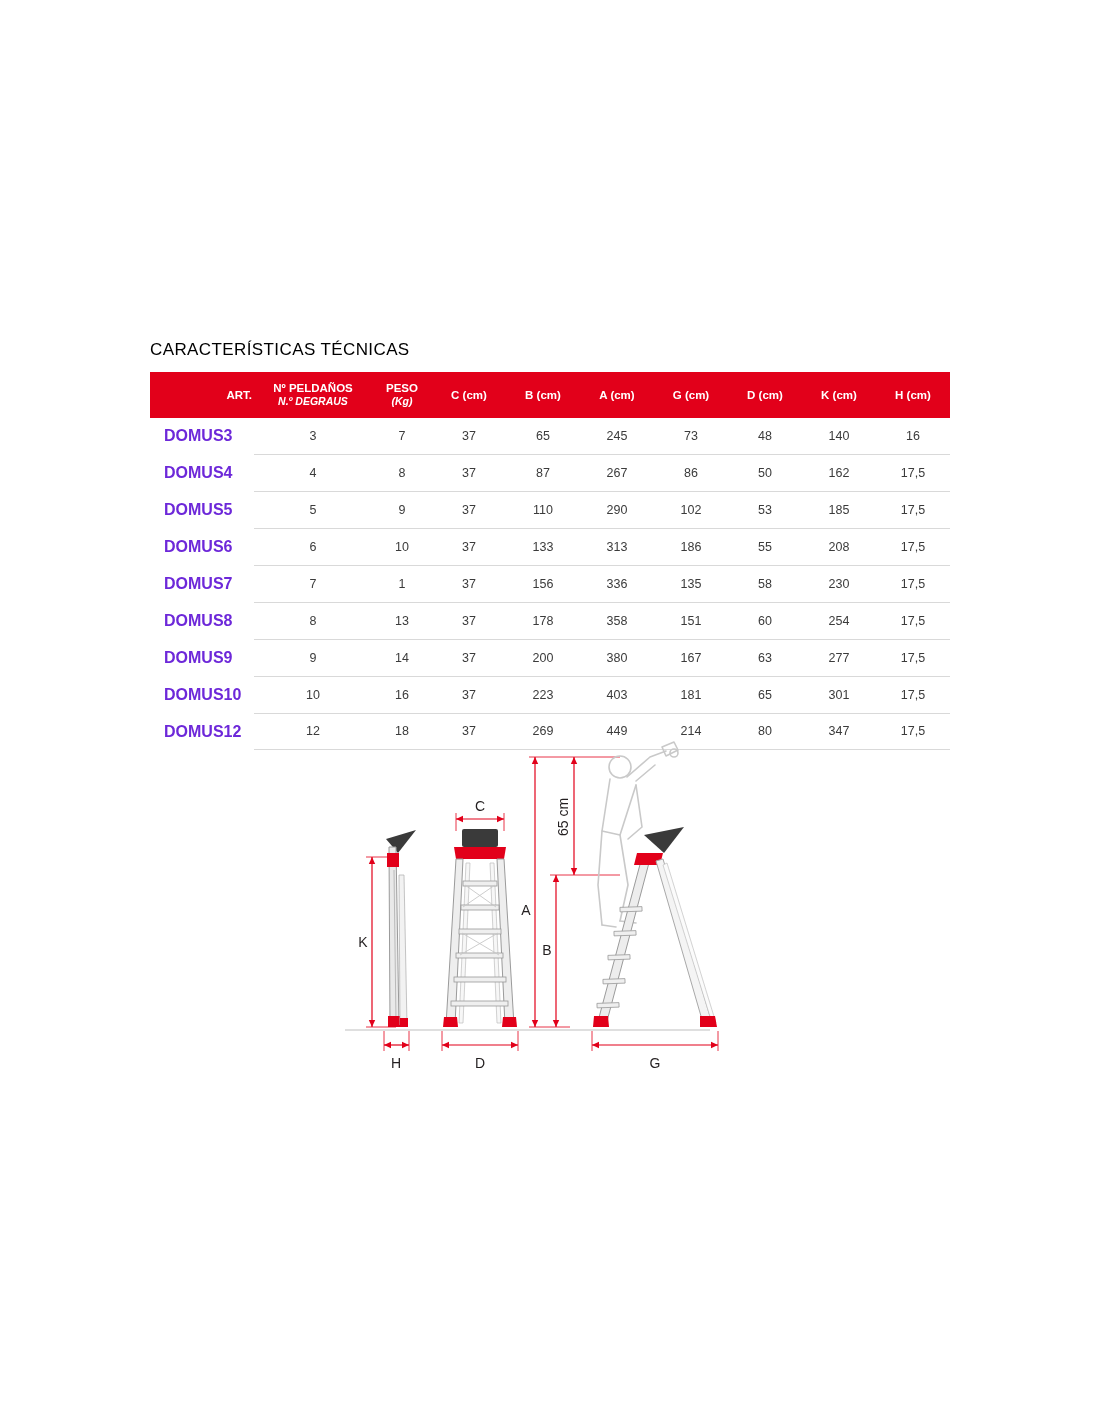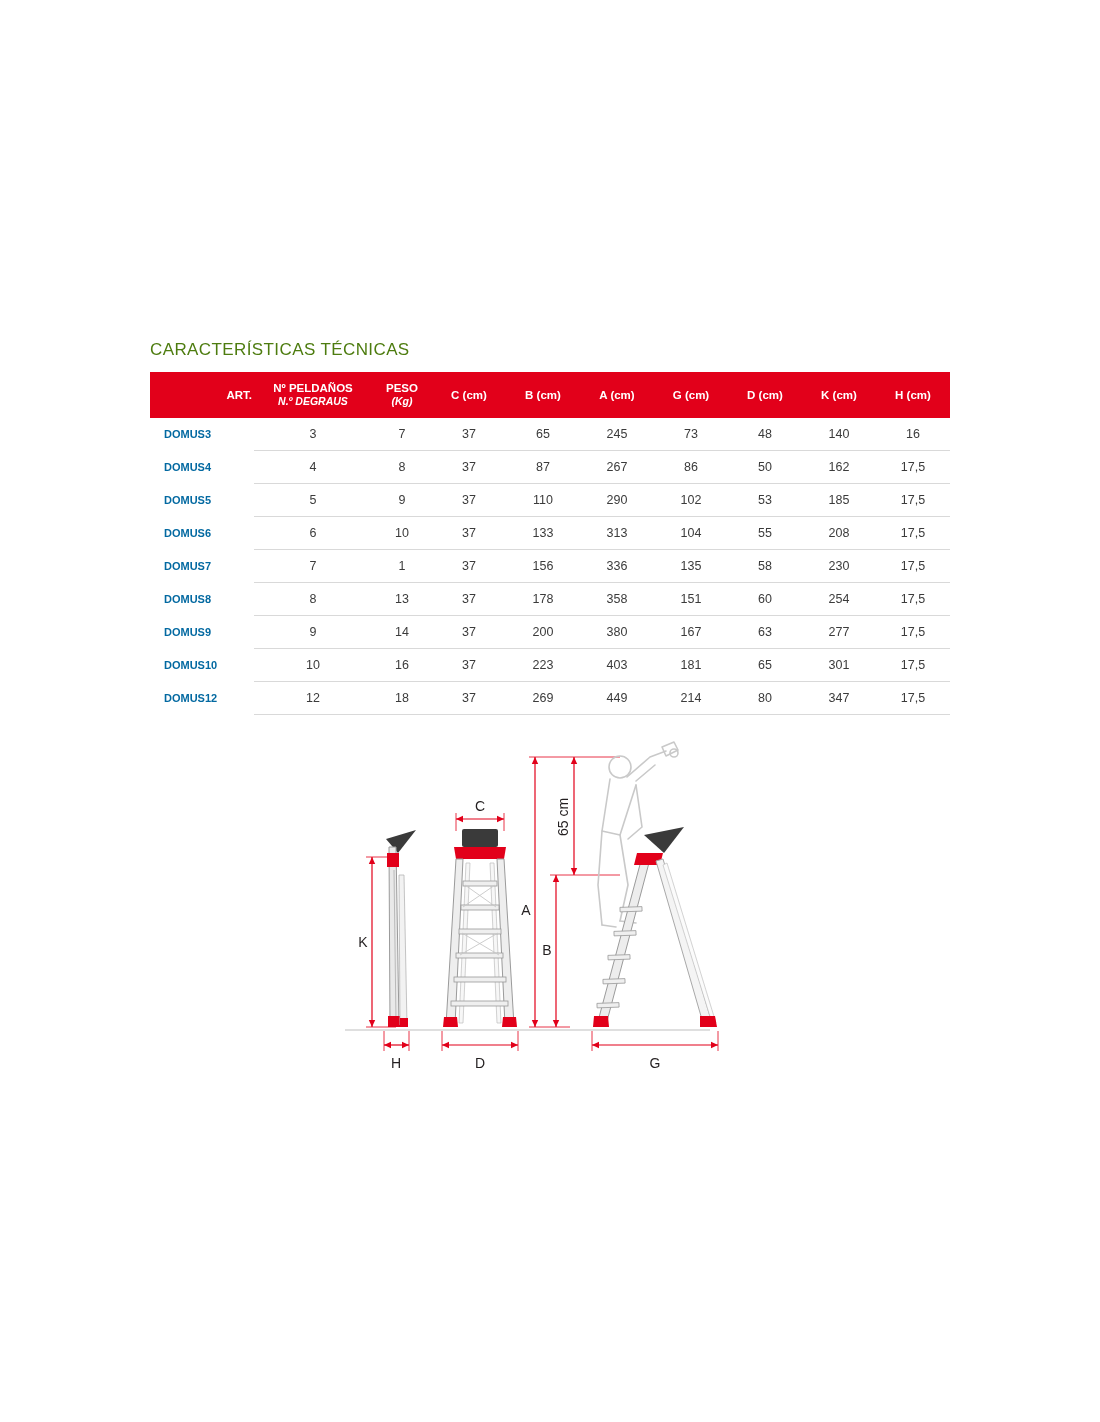--- a/index.html
+++ b/index.html
@@ -19,21 +19,21 @@
   
   .page-wrap {
     position: absolute;
     left: 150px;
     top: 340px;
     width: 800px;
   }
   .section-title {
     font-size: 17px;
     letter-spacing: 0.4px;
-    color: #4d7c0f;
+    color: #000000;
     font-weight: 400;
     margin-bottom: 12px;
     white-space: nowrap;
   }
 
   
   table.spec {
     border-collapse: collapse;
     width: 800px;
     table-layout: fixed;
@@ -64,23 +64,23 @@
     padding: 9px 2px;
     text-align: center;
     border-bottom: 1px solid #d9d9d9;
     color: #3b3b3b;
     font-size: 12.5px;
     background: #ffffff;
   }
   table.spec tbody td.art {
     text-align: left;
     padding-left: 14px;
-    color: #0369a1;
+    color: #6d28d9;
     font-weight: 700;
-    font-size: 11px;
+    font-size: 16px;
     border-bottom: 1px solid #ffffff;
   }
   table.spec tbody tr:last-child td {
     border-bottom: 1px solid #d9d9d9;
   }
   table.spec tbody tr:last-child td.art {
     border-bottom: none;
   }
 
   
@@ -182,21 +182,21 @@
         <td>185</td>
         <td>17,5</td>
       </tr>
       <tr>
         <td class="art">DOMUS6</td>
         <td>6</td>
         <td>10</td>
         <td>37</td>
         <td>133</td>
         <td>313</td>
-        <td>104</td>
+        <td>186</td>
         <td>55</td>
         <td>208</td>
         <td>17,5</td>
       </tr>
       <tr>
         <td class="art">DOMUS7</td>
         <td>7</td>
         <td>1</td>
         <td>37</td>
         <td>156</td>

